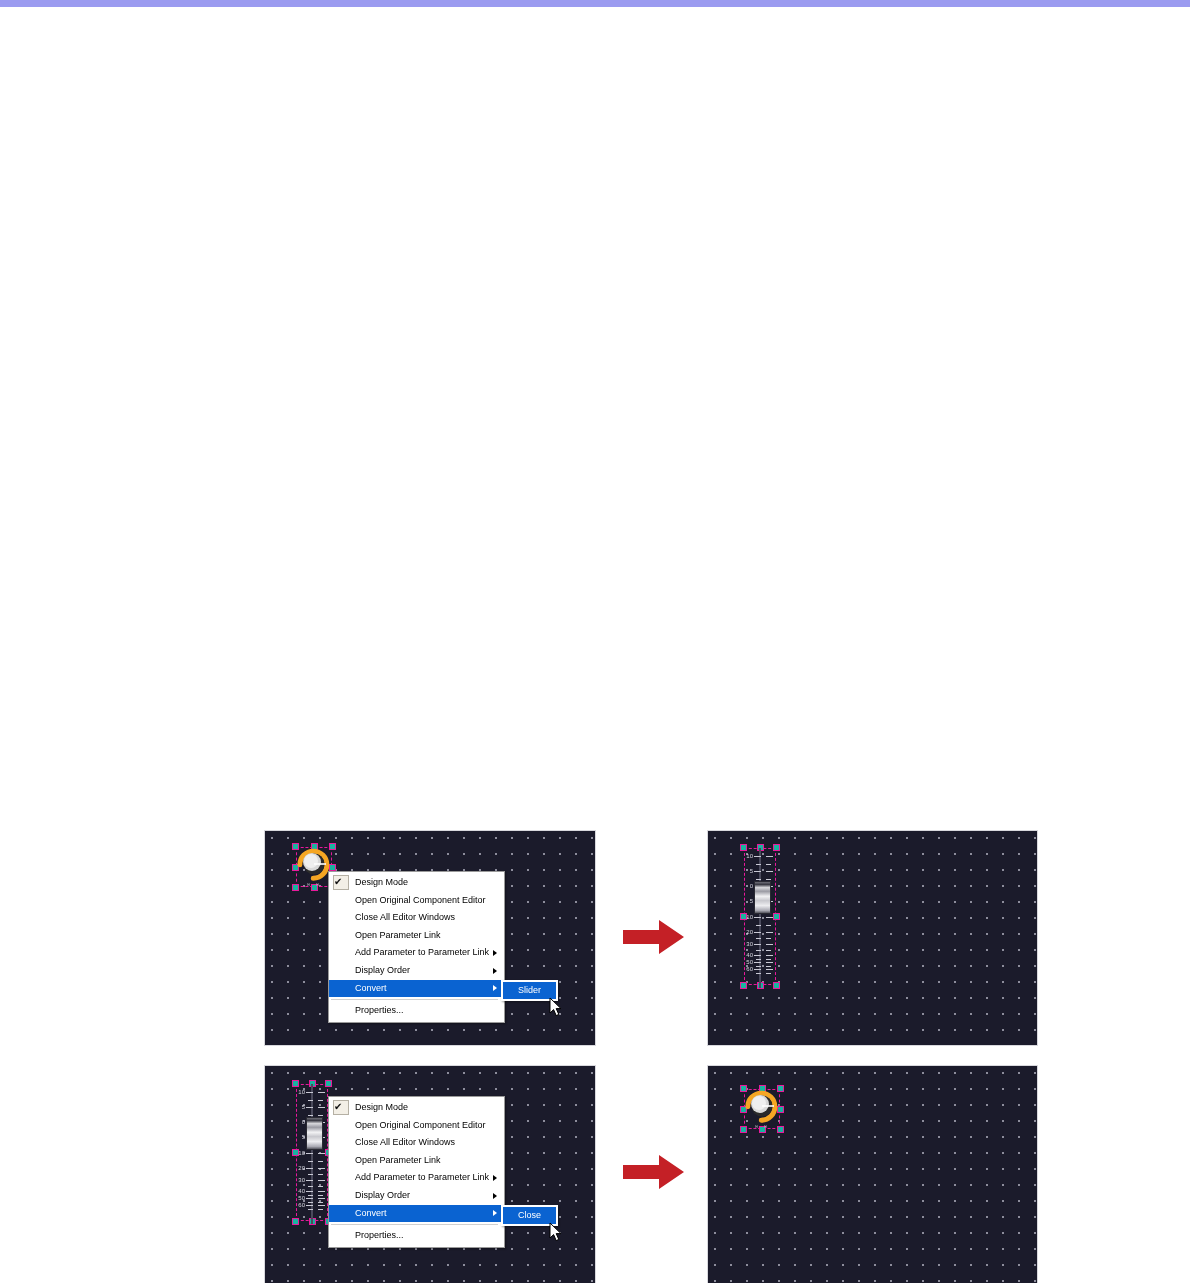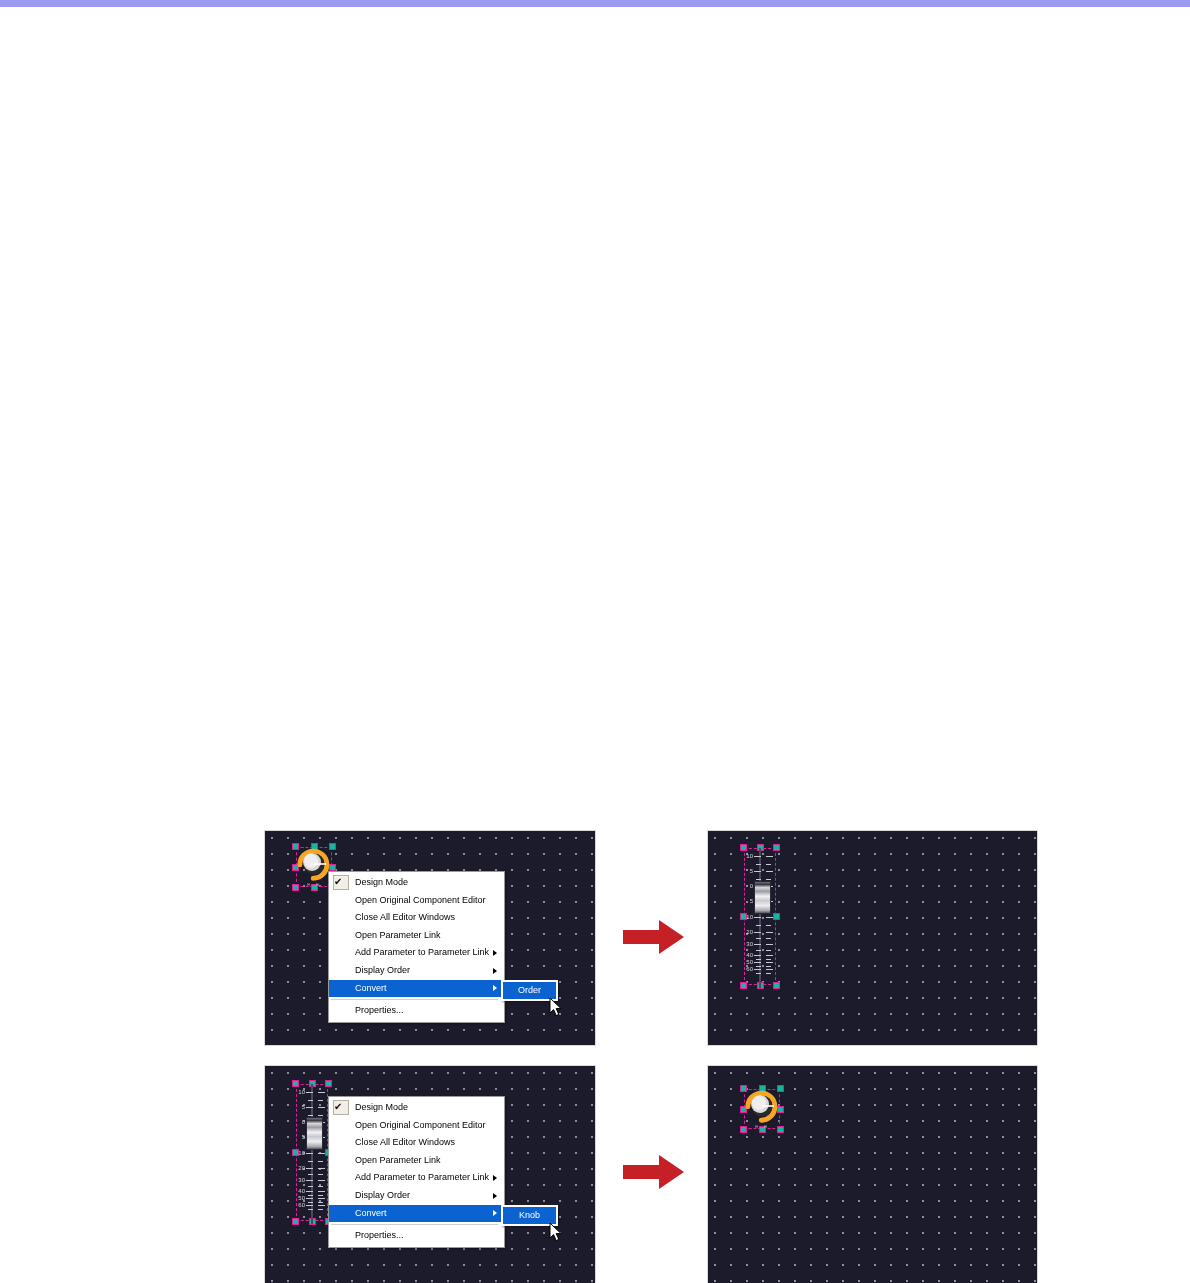--- a/index.html
+++ b/index.html
@@ -224,21 +224,21 @@
     </div>
 
     <div class="ctx-sep"></div>
 
     <div class="ctx-item">
       <span>Properties...</span>
     </div>
   </div>
 
   <div class="sub-menu" style="left:236px;top:149px;width:57px;">
-    <div class="sub-item">Order</div>
+    <div class="sub-item">Slider</div>
   </div>
 
   <div class="cursor" style="left:284px;top:166px;">
     <svg width="14" height="21" viewBox="0 0 14 21">
       <path d="M1 1 L1 16 L4.6 12.6 L7.2 18.6 L9.8 17.4 L7.2 11.6 L12 11.6 Z" fill="#ffffff" stroke="#000000" stroke-width="1"></path>
     </svg>
   </div>
 </div>
 
 <div class="arrow" id="arrow-1">
@@ -502,21 +502,21 @@
     </div>
 
     <div class="ctx-sep"></div>
 
     <div class="ctx-item">
       <span>Properties...</span>
     </div>
   </div>
 
   <div class="sub-menu" style="left:236px;top:139px;width:57px;">
-    <div class="sub-item">Knob</div>
+    <div class="sub-item">Close</div>
   </div>
 
   <div class="cursor" style="left:284px;top:156px;">
     <svg width="14" height="21" viewBox="0 0 14 21">
       <path d="M1 1 L1 16 L4.6 12.6 L7.2 18.6 L9.8 17.4 L7.2 11.6 L12 11.6 Z" fill="#ffffff" stroke="#000000" stroke-width="1"></path>
     </svg>
   </div>
 </div>
 
 <div class="arrow" id="arrow-2">

